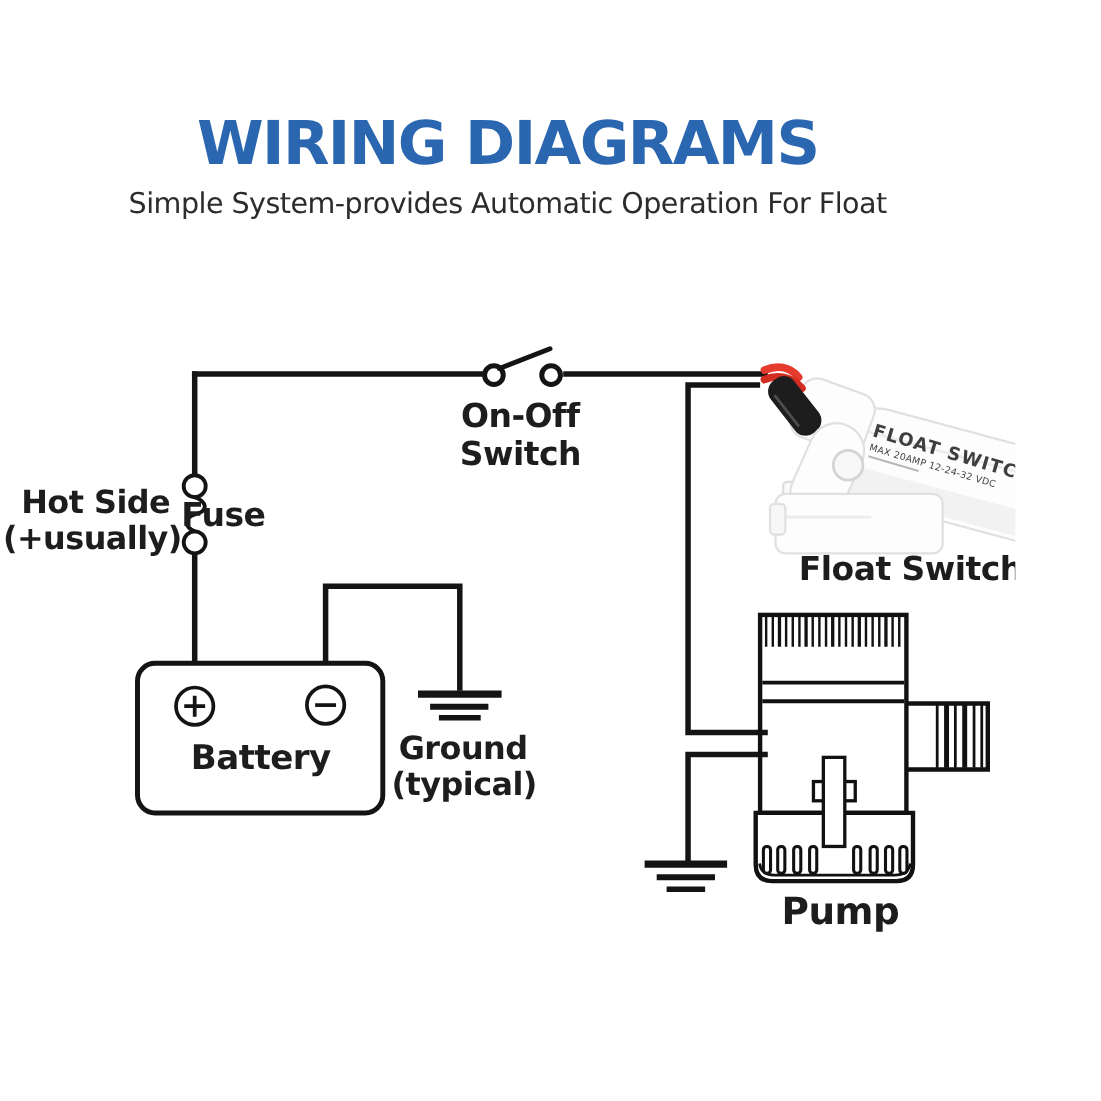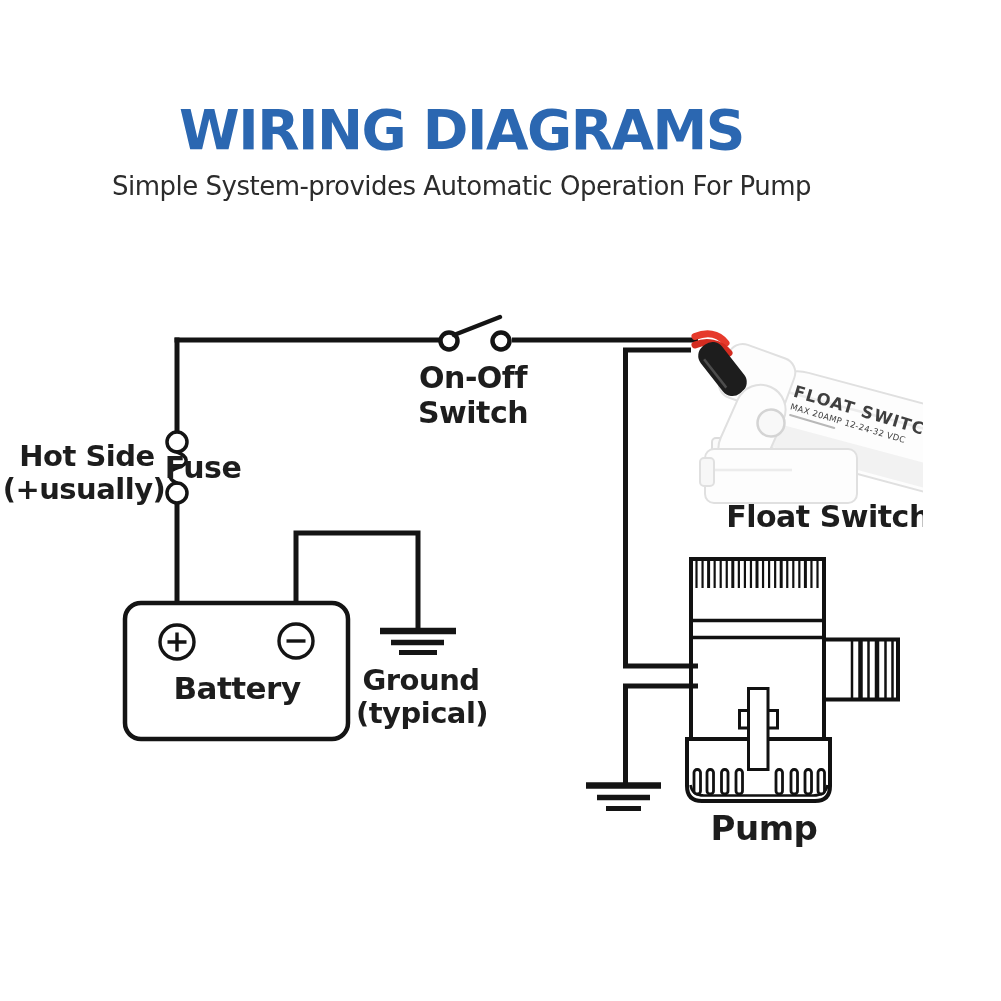--- a/index.html
+++ b/index.html
@@ -30,21 +30,21 @@
     font-family:"DejaVu Sans","Liberation Sans",sans-serif;
     fill:#3f3f3f;text-anchor:start;
   }
 </style>
 </head>
 <body>
 
 <div class="canvas">
 
   <div class="title">WIRING DIAGRAMS</div>
-  <div class="subtitle">Simple System-provides Automatic Operation For Pump</div>
+  <div class="subtitle">Simple System-provides Automatic Operation For Float</div>
 
   <svg class="diagram" width="1001" height="1001" viewBox="0 0 1001 1001">
 
     <g>
 
       <path class="wire" d="M177,337.5 V431"></path>
       <path class="wire" d="M177,504 V624"></path>
 
       <path class="wire" d="M174.5,340 H439"></path>
 

